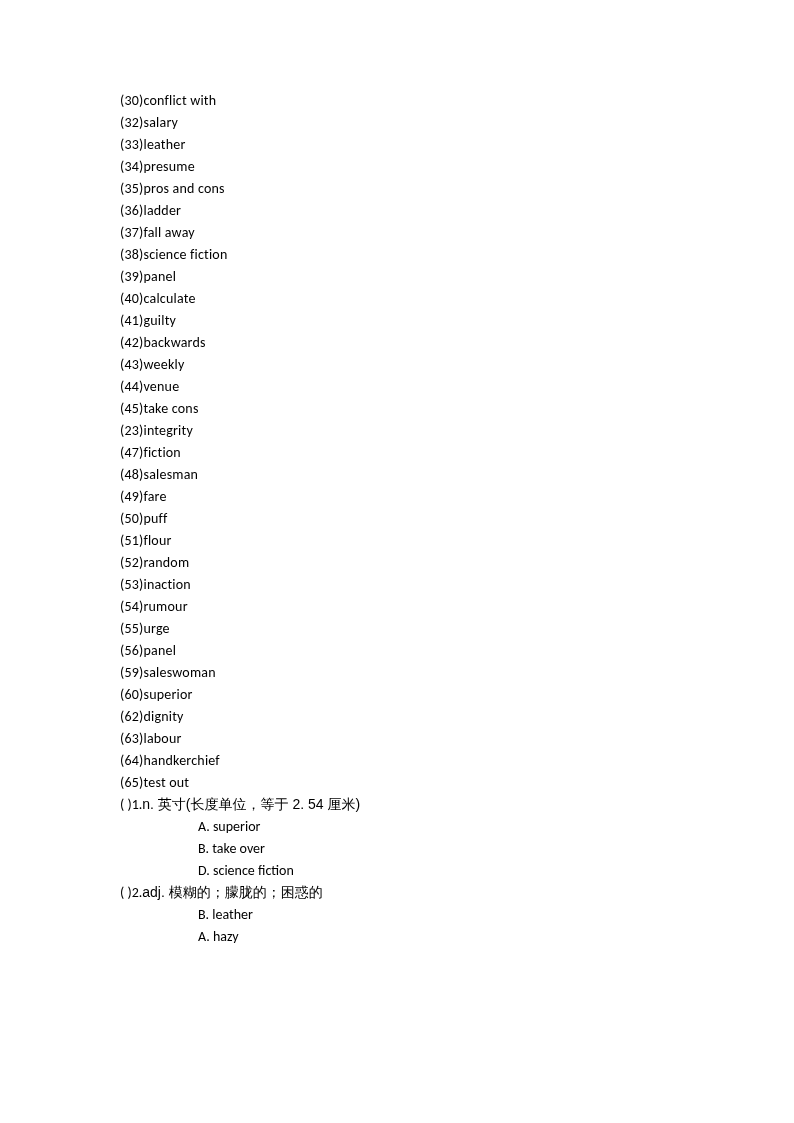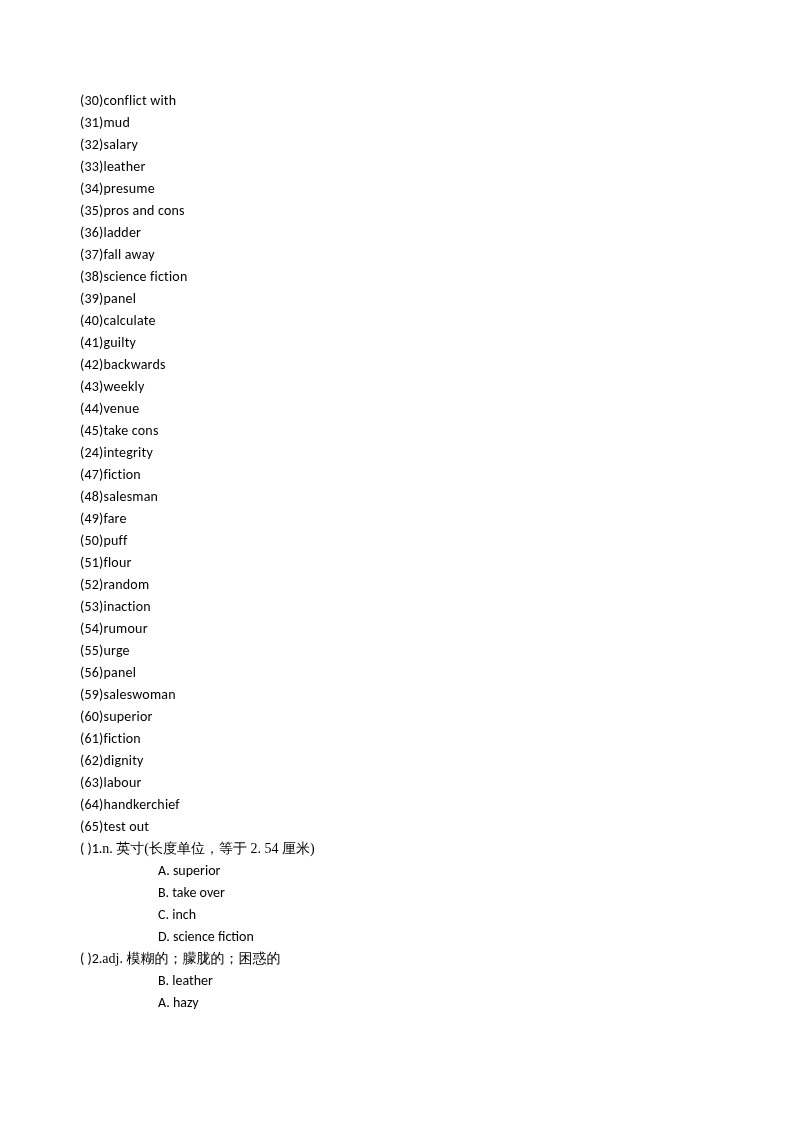--- a/index.html
+++ b/index.html
@@ -8,21 +8,21 @@
     font-family: Calibri, "Segoe UI", Arial, sans-serif;
     font-size: 14px;
     color: #000;
     background: #fff;
     width: 794px;
     height: 1123px;
     box-sizing: border-box;
   }
   .content {
     padding-top: 90px;
-    padding-left: 80px;
+    padding-left: 120px;
     padding-right: 80px;
     line-height: 1.5;
   }
   .item {
     margin-bottom: 1px;
     letter-spacing: 0.2px;
   }
   .question-line {
     margin-bottom: 1px;
   }
@@ -33,66 +33,63 @@
     display: inline-block;
   }
   .qtext {
     display: inline;
   }
   .option {
     padding-left: 78px;
     margin-bottom: 1px;
   }
   .cjk {
-    font-family: Liberation Serif, serif;
+    font-family: Liberation Sans, sans-serif;
   }
 </style>
 </head>
 <body>
 
 <div class="content">
   <div id="vocab-list">
       <div class="item"><span>(30)</span><span>conflict with</span></div>
-      <div class="item"><span>(31)</span><span>mud</span></div>
       <div class="item"><span>(32)</span><span>salary</span></div>
       <div class="item"><span>(33)</span><span>leather</span></div>
       <div class="item"><span>(34)</span><span>presume</span></div>
       <div class="item"><span>(35)</span><span>pros and cons</span></div>
       <div class="item"><span>(36)</span><span>ladder</span></div>
       <div class="item"><span>(37)</span><span>fall away</span></div>
       <div class="item"><span>(38)</span><span>science fiction</span></div>
       <div class="item"><span>(39)</span><span>panel</span></div>
       <div class="item"><span>(40)</span><span>calculate</span></div>
       <div class="item"><span>(41)</span><span>guilty</span></div>
       <div class="item"><span>(42)</span><span>backwards</span></div>
       <div class="item"><span>(43)</span><span>weekly</span></div>
       <div class="item"><span>(44)</span><span>venue</span></div>
       <div class="item"><span>(45)</span><span>take cons</span></div>
-      <div class="item"><span>(24)</span><span>integrity</span></div>
+      <div class="item"><span>(23)</span><span>integrity</span></div>
       <div class="item"><span>(47)</span><span>fiction</span></div>
       <div class="item"><span>(48)</span><span>salesman</span></div>
       <div class="item"><span>(49)</span><span>fare</span></div>
       <div class="item"><span>(50)</span><span>puff</span></div>
       <div class="item"><span>(51)</span><span>flour</span></div>
       <div class="item"><span>(52)</span><span>random</span></div>
       <div class="item"><span>(53)</span><span>inaction</span></div>
       <div class="item"><span>(54)</span><span>rumour</span></div>
       <div class="item"><span>(55)</span><span>urge</span></div>
       <div class="item"><span>(56)</span><span>panel</span></div>
       <div class="item"><span>(59)</span><span>saleswoman</span></div>
       <div class="item"><span>(60)</span><span>superior</span></div>
-      <div class="item"><span>(61)</span><span>fiction</span></div>
       <div class="item"><span>(62)</span><span>dignity</span></div>
       <div class="item"><span>(63)</span><span>labour</span></div>
       <div class="item"><span>(64)</span><span>handkerchief</span></div>
       <div class="item"><span>(65)</span><span>test out</span></div>
     </div>
   <div id="question-list">
       <div class="question-line"><span class="paren">(          )</span><span class="num">1.</span><span class="qtext cjk">n. 英寸(长度单位，等于 2. 54 厘米)</span></div>
       <div class="option">A. superior</div>
       <div class="option">B. take over</div>
-      <div class="option">C. inch</div>
       <div class="option">D. science fiction</div>
       <div class="question-line"><span class="paren">(          )</span><span class="num">2.</span><span class="qtext cjk">adj. 模糊的；朦胧的；困惑的</span></div>
       <div class="option">B. leather</div>
       <div class="option">A. hazy</div>
     </div>
 </div>
 
 </body></html>

